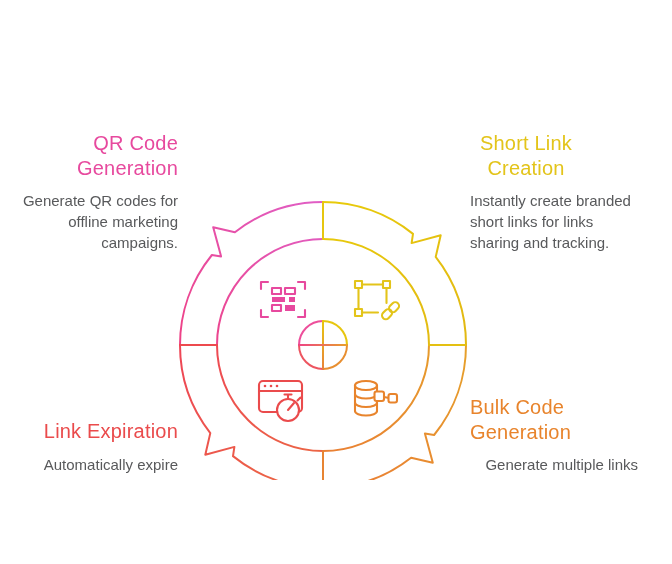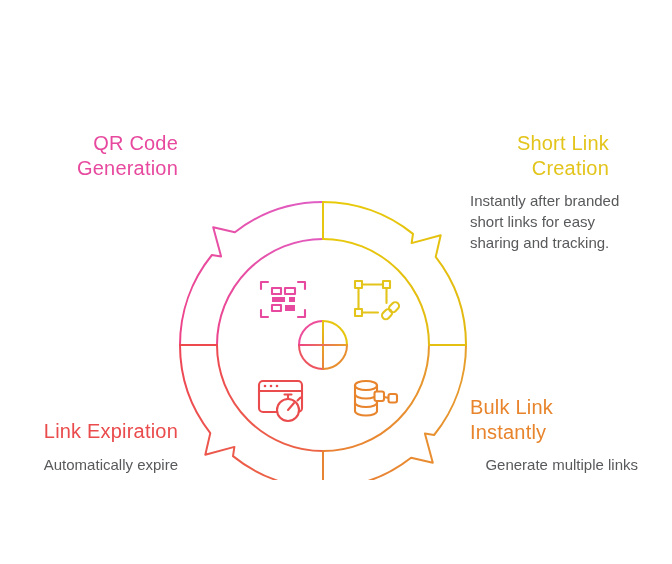--- a/index.html
+++ b/index.html
@@ -2,42 +2,43 @@
 <html><head>
 <meta charset="utf-8">
 <style>
   html,body{margin:0;padding:0;background:#fff;}
   .canvas{position:relative;width:672px;height:480px;background:#ffffff;overflow:hidden;
           font-family:"Liberation Sans", sans-serif;}
   .title{position:absolute;font-size:20px;line-height:25px;font-weight:500;letter-spacing:.2px;}
   .desc{position:absolute;font-size:15px;line-height:21px;}
   .t-qr   {top:131px;right:494px;width:112px;text-align:right;}
   .d-qr   {top:190px;right:494px;width:156px;text-align:right;}
-  .t-short{top:131px;left:470px;width:112px;text-align:right;margin-left:27px;}
+  .t-short{top:131px;left:470px;width:112px;text-align:center;}
   .d-short{top:190px;left:470px;width:172px;text-align:left;}
   .t-exp  {top:419px;right:494px;text-align:left;white-space:nowrap;}
   .d-exp  {top:454px;right:494px;width:158px;text-align:right;}
   .t-bulk {top:395px;left:470px;width:112px;text-align:left;}
   .d-bulk {top:454px;left:470px;width:168px;text-align:right;}
   .diagram-svg{position:absolute;left:160px;top:180px;width:330px;height:330px;}
 </style>
 </head>
 <body>
 
 <div class="canvas">
 
   <div class="title t-qr" style="color: rgb(231, 73, 158);">QR Code Generation</div>
+  <div class="desc d-qr" style="color: rgb(88, 89, 91);">Generate QR codes for offline marketing campaigns.</div>
 
   <div class="title t-short" style="color: rgb(227, 196, 26);">Short Link Creation</div>
-  <div class="desc d-short" style="color: rgb(88, 89, 91);">Instantly after branded short links for easy sharing and tracking.</div>
+  <div class="desc d-short" style="color: rgb(88, 89, 91);">Instantly create branded short links for links sharing and tracking.</div>
 
   <div class="title t-exp" style="color: rgb(234, 75, 76);">Link Expiration</div>
   <div class="desc d-exp" style="color: rgb(88, 89, 91);">Automatically expire links after a set campaign duration.</div>
 
-  <div class="title t-bulk" style="color: rgb(232, 132, 44);">Bulk Link Instantly</div>
+  <div class="title t-bulk" style="color: rgb(232, 132, 44);">Bulk Code Generation</div>
   <div class="desc d-bulk" style="color: rgb(88, 89, 91);">Generate multiple links in bulk by importing a CSV file.</div>
 
   <svg class="diagram-svg" viewBox="160 180 330 330">
     <defs>
       <linearGradient id="gPink" gradientUnits="userSpaceOnUse" x1="180" y1="345" x2="323" y2="202">
         <stop offset="0" stop-color="#ee4185"></stop>
         <stop offset="1" stop-color="#e05ec6"></stop>
       </linearGradient>
       <linearGradient id="gYellow" gradientUnits="userSpaceOnUse" x1="323" y1="202" x2="466" y2="345">
         <stop offset="0" stop-color="#e8cb0a"></stop>

